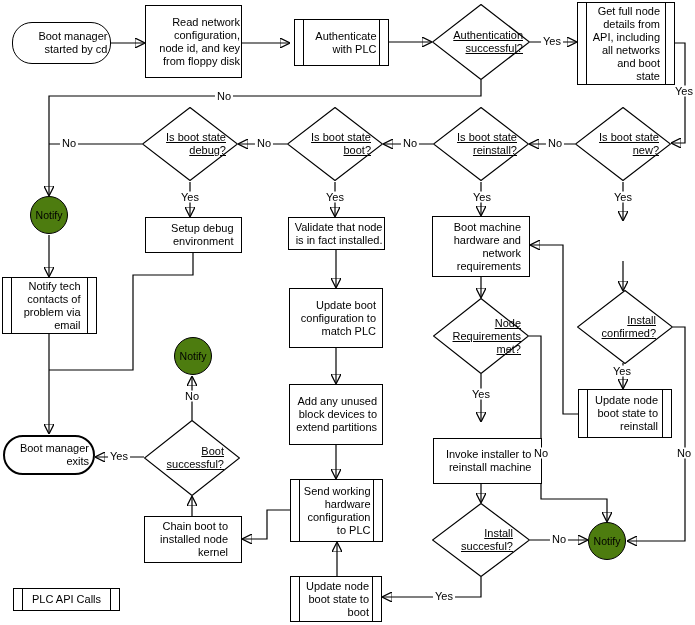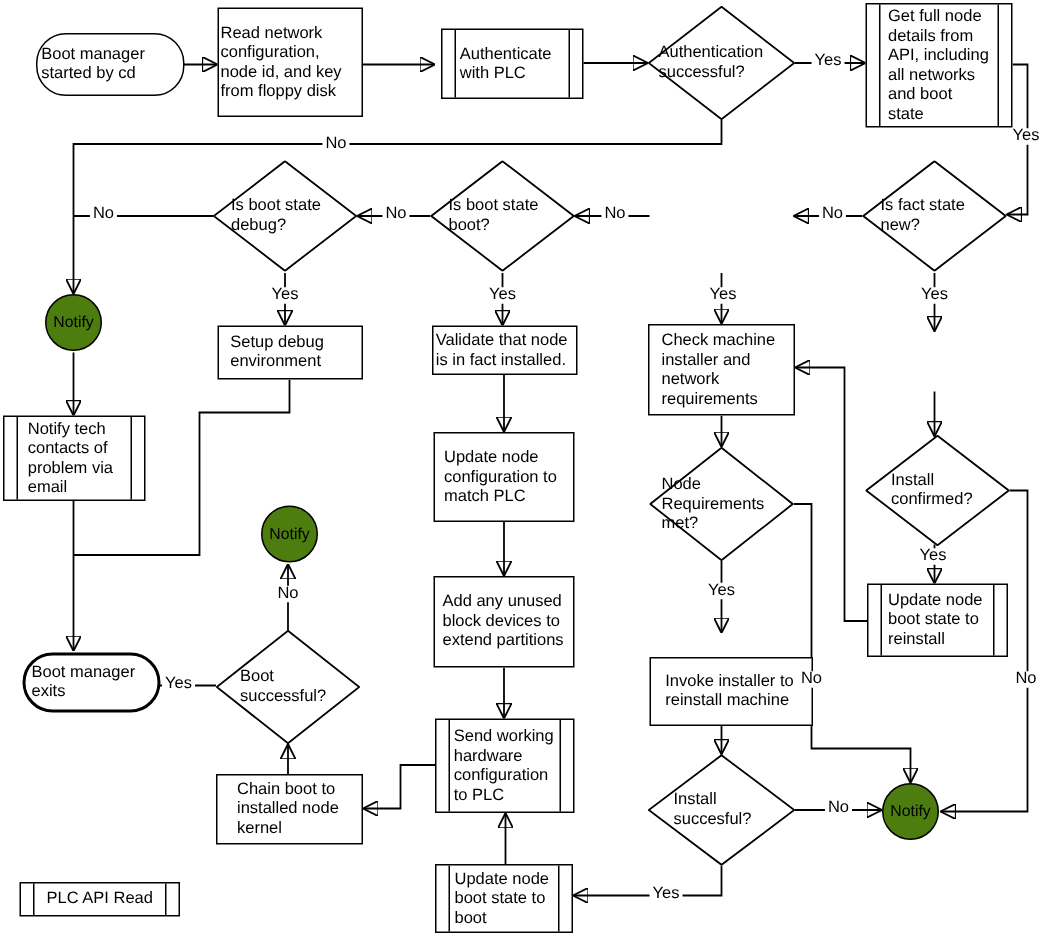--- a/index.html
+++ b/index.html
@@ -3,31 +3,31 @@
 <meta charset="utf-8">
 <style>
   html,body{margin:0;padding:0;background:#ffffff;}
   .canvas{
     position:relative;width:695px;height:625px;overflow:hidden;
     font-family:"Liberation Sans",sans-serif;font-size:11px;color:#000;background:#fff;
   }
   .edges{position:absolute;left:0;top:0;z-index:0;}
   .edges path{fill:none;stroke:#000;stroke-width:1.2px;}
   .node{position:absolute;display:flex;align-items:center;justify-content:center;
-        text-align:left;line-height:13px;z-index:1;box-sizing:border-box;}
+        text-align:right;line-height:13px;z-index:1;box-sizing:border-box;}
   .lbl{display:block;position:relative;z-index:2;}
   .process{background:#fff;border:1px solid #000;}
   .predef{background:#fff;border:1px solid #000;}
   .predef::before,.predef::after{content:"";position:absolute;top:0;bottom:0;width:0;border-left:1px solid #000;z-index:1;}
   .predef::before{left:8px;}
   .predef::after{right:8px;}
-  .terminator{background:#fff;border:1.4px solid #000;border-radius:20px;margin-left:12px;}
+  .terminator{background:#fff;border:1.4px solid #000;border-radius:20px;}
   .terminator.bold{border-width:2px;}
   .circle{background:#4d7c0f;border:1.3px solid #000;border-radius:50%;font-size:10.5px;}
-  .shaped{background:transparent;border:none;}
+  .shaped{background:transparent;border:none;text-decoration:underline;}
   .shaped svg{position:absolute;left:0;top:0;z-index:0;}
   .shaped svg polygon{fill:#fff;stroke:#000;stroke-width:1.2px;}
   .manual .lbl{margin-top:16px;}
   .elabel{position:absolute;z-index:3;transform:translate(-50%,-50%);
           background:#fff;padding:0 2px;line-height:11px;white-space:nowrap;}
 </style>
 </head>
 <body>
 
 <div class="canvas">
@@ -91,21 +91,27 @@
     <span class="lbl" style="width:84px">Authentication successful?</span>
   </div>
   <div class="node predef" style="left:577px;top:2px;width:98px;height:83px">
     <span class="lbl" style="width:68px">Get full node details from API, including all networks and boot state</span>
   </div>
 
   <div class="node shaped" style="left:575px;top:107px;width:96px;height:74px">
     <svg width="96" height="74">
         <polygon points="48,0.5 95.5,37 48,73.5 0.5,37"></polygon>
       </svg>
-    <span class="lbl" style="width:72px">Is fact state new?</span>
+    <span class="lbl" style="width:72px">Is boot state new?</span>
+  </div>
+  <div class="node shaped" style="left:433px;top:107px;width:96px;height:74px">
+    <svg width="96" height="74">
+        <polygon points="48,0.5 95.5,37 48,73.5 0.5,37"></polygon>
+      </svg>
+    <span class="lbl" style="width:72px">Is boot state reinstall?</span>
   </div>
   <div class="node shaped" style="left:287px;top:107px;width:96px;height:74px">
     <svg width="96" height="74">
         <polygon points="48,0.5 95.5,37 48,73.5 0.5,37"></polygon>
       </svg>
     <span class="lbl" style="width:72px">Is boot state boot?</span>
   </div>
   <div class="node shaped" style="left:142px;top:107px;width:96px;height:74px">
     <svg width="96" height="74">
         <polygon points="48,0.5 95.5,37 48,73.5 0.5,37"></polygon>
@@ -116,28 +122,28 @@
     <span class="lbl">Notify</span>
   </div>
 
   <div class="node process" style="left:145px;top:217px;width:97px;height:36px">
     <span class="lbl" style="width:80px">Setup debug environment</span>
   </div>
   <div class="node process" style="left:288px;top:217px;width:97px;height:33px">
     <span class="lbl" style="width:92px">Validate that node is in fact installed.</span>
   </div>
   <div class="node process" style="left:432px;top:216px;width:98px;height:61px">
-    <span class="lbl" style="width:80px">Check machine installer and network requirements</span>
+    <span class="lbl" style="width:80px">Boot machine hardware and network requirements</span>
   </div>
   <div class="node predef" style="left:2px;top:277px;width:95px;height:57px">
     <span class="lbl" style="width:62px">Notify tech contacts of problem via email</span>
   </div>
 
   <div class="node process" style="left:289px;top:288px;width:94px;height:60px">
-    <span class="lbl" style="width:80px">Update node configuration to match PLC</span>
+    <span class="lbl" style="width:80px">Update boot configuration to match PLC</span>
   </div>
   <div class="node shaped" style="left:433px;top:298px;width:96px;height:76px">
     <svg width="96" height="76">
         <polygon points="48,0.5 95.5,38 48,75.5 0.5,38"></polygon>
       </svg>
     <span class="lbl" style="width:80px">Node Requirements met?</span>
   </div>
   <div class="node shaped" style="left:577px;top:290px;width:96px;height:74px">
     <svg width="96" height="74">
         <polygon points="48,0.5 95.5,37 48,73.5 0.5,37"></polygon>
@@ -180,21 +186,21 @@
     <span class="lbl" style="width:64px">Install succesful?</span>
   </div>
   <div class="node circle" style="left:588px;top:522px;width:38px;height:38px">
     <span class="lbl">Notify</span>
   </div>
   <div class="node predef" style="left:290px;top:576px;width:92px;height:46px">
     <span class="lbl" style="width:66px">Update node boot state to boot</span>
   </div>
 
   <div class="node predef" style="left:13px;top:588px;width:107px;height:23px">
-    <span class="lbl">PLC API Read</span>
+    <span class="lbl">PLC API Calls</span>
   </div>
 
   <span class="elabel" style="left:552px;top:41px">Yes</span>
   <span class="elabel" style="left:684px;top:91px">Yes</span>
   <span class="elabel" style="left:224px;top:96px">No</span>
   <span class="elabel" style="left:555px;top:143px">No</span>
   <span class="elabel" style="left:410px;top:143px">No</span>
   <span class="elabel" style="left:264px;top:143px">No</span>
   <span class="elabel" style="left:69px;top:143px">No</span>
   <span class="elabel" style="left:190px;top:197px">Yes</span>

